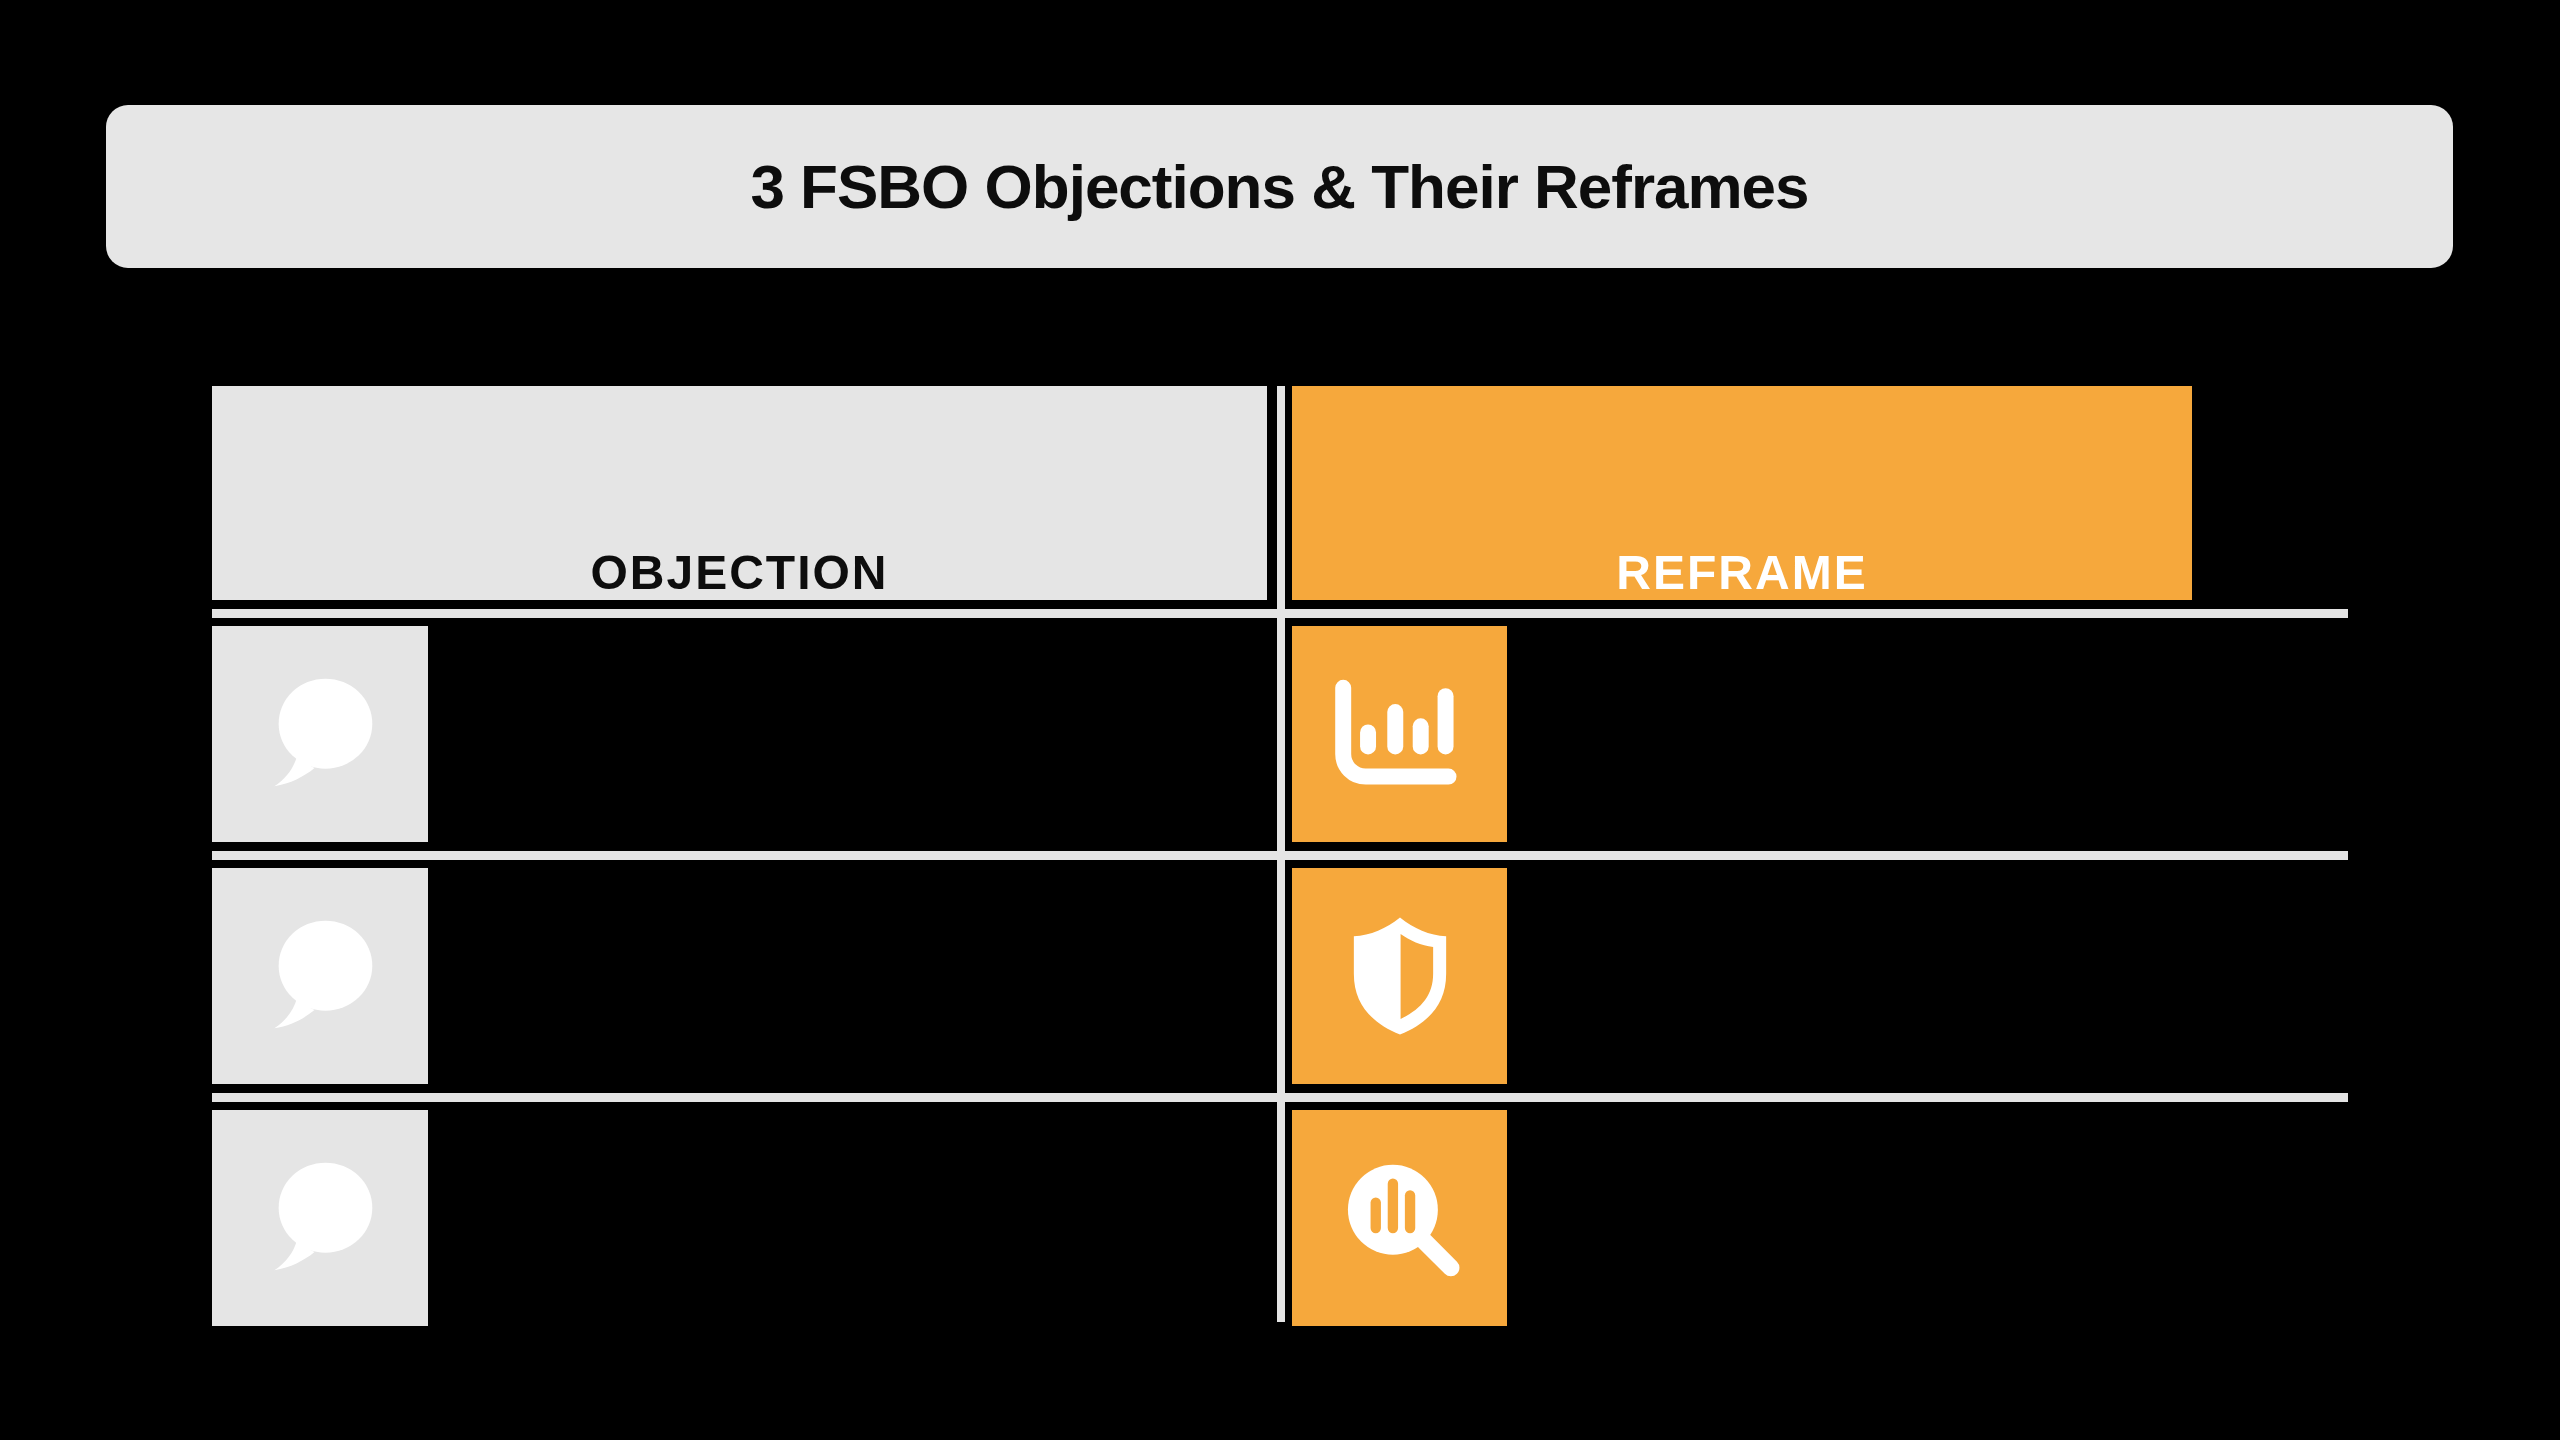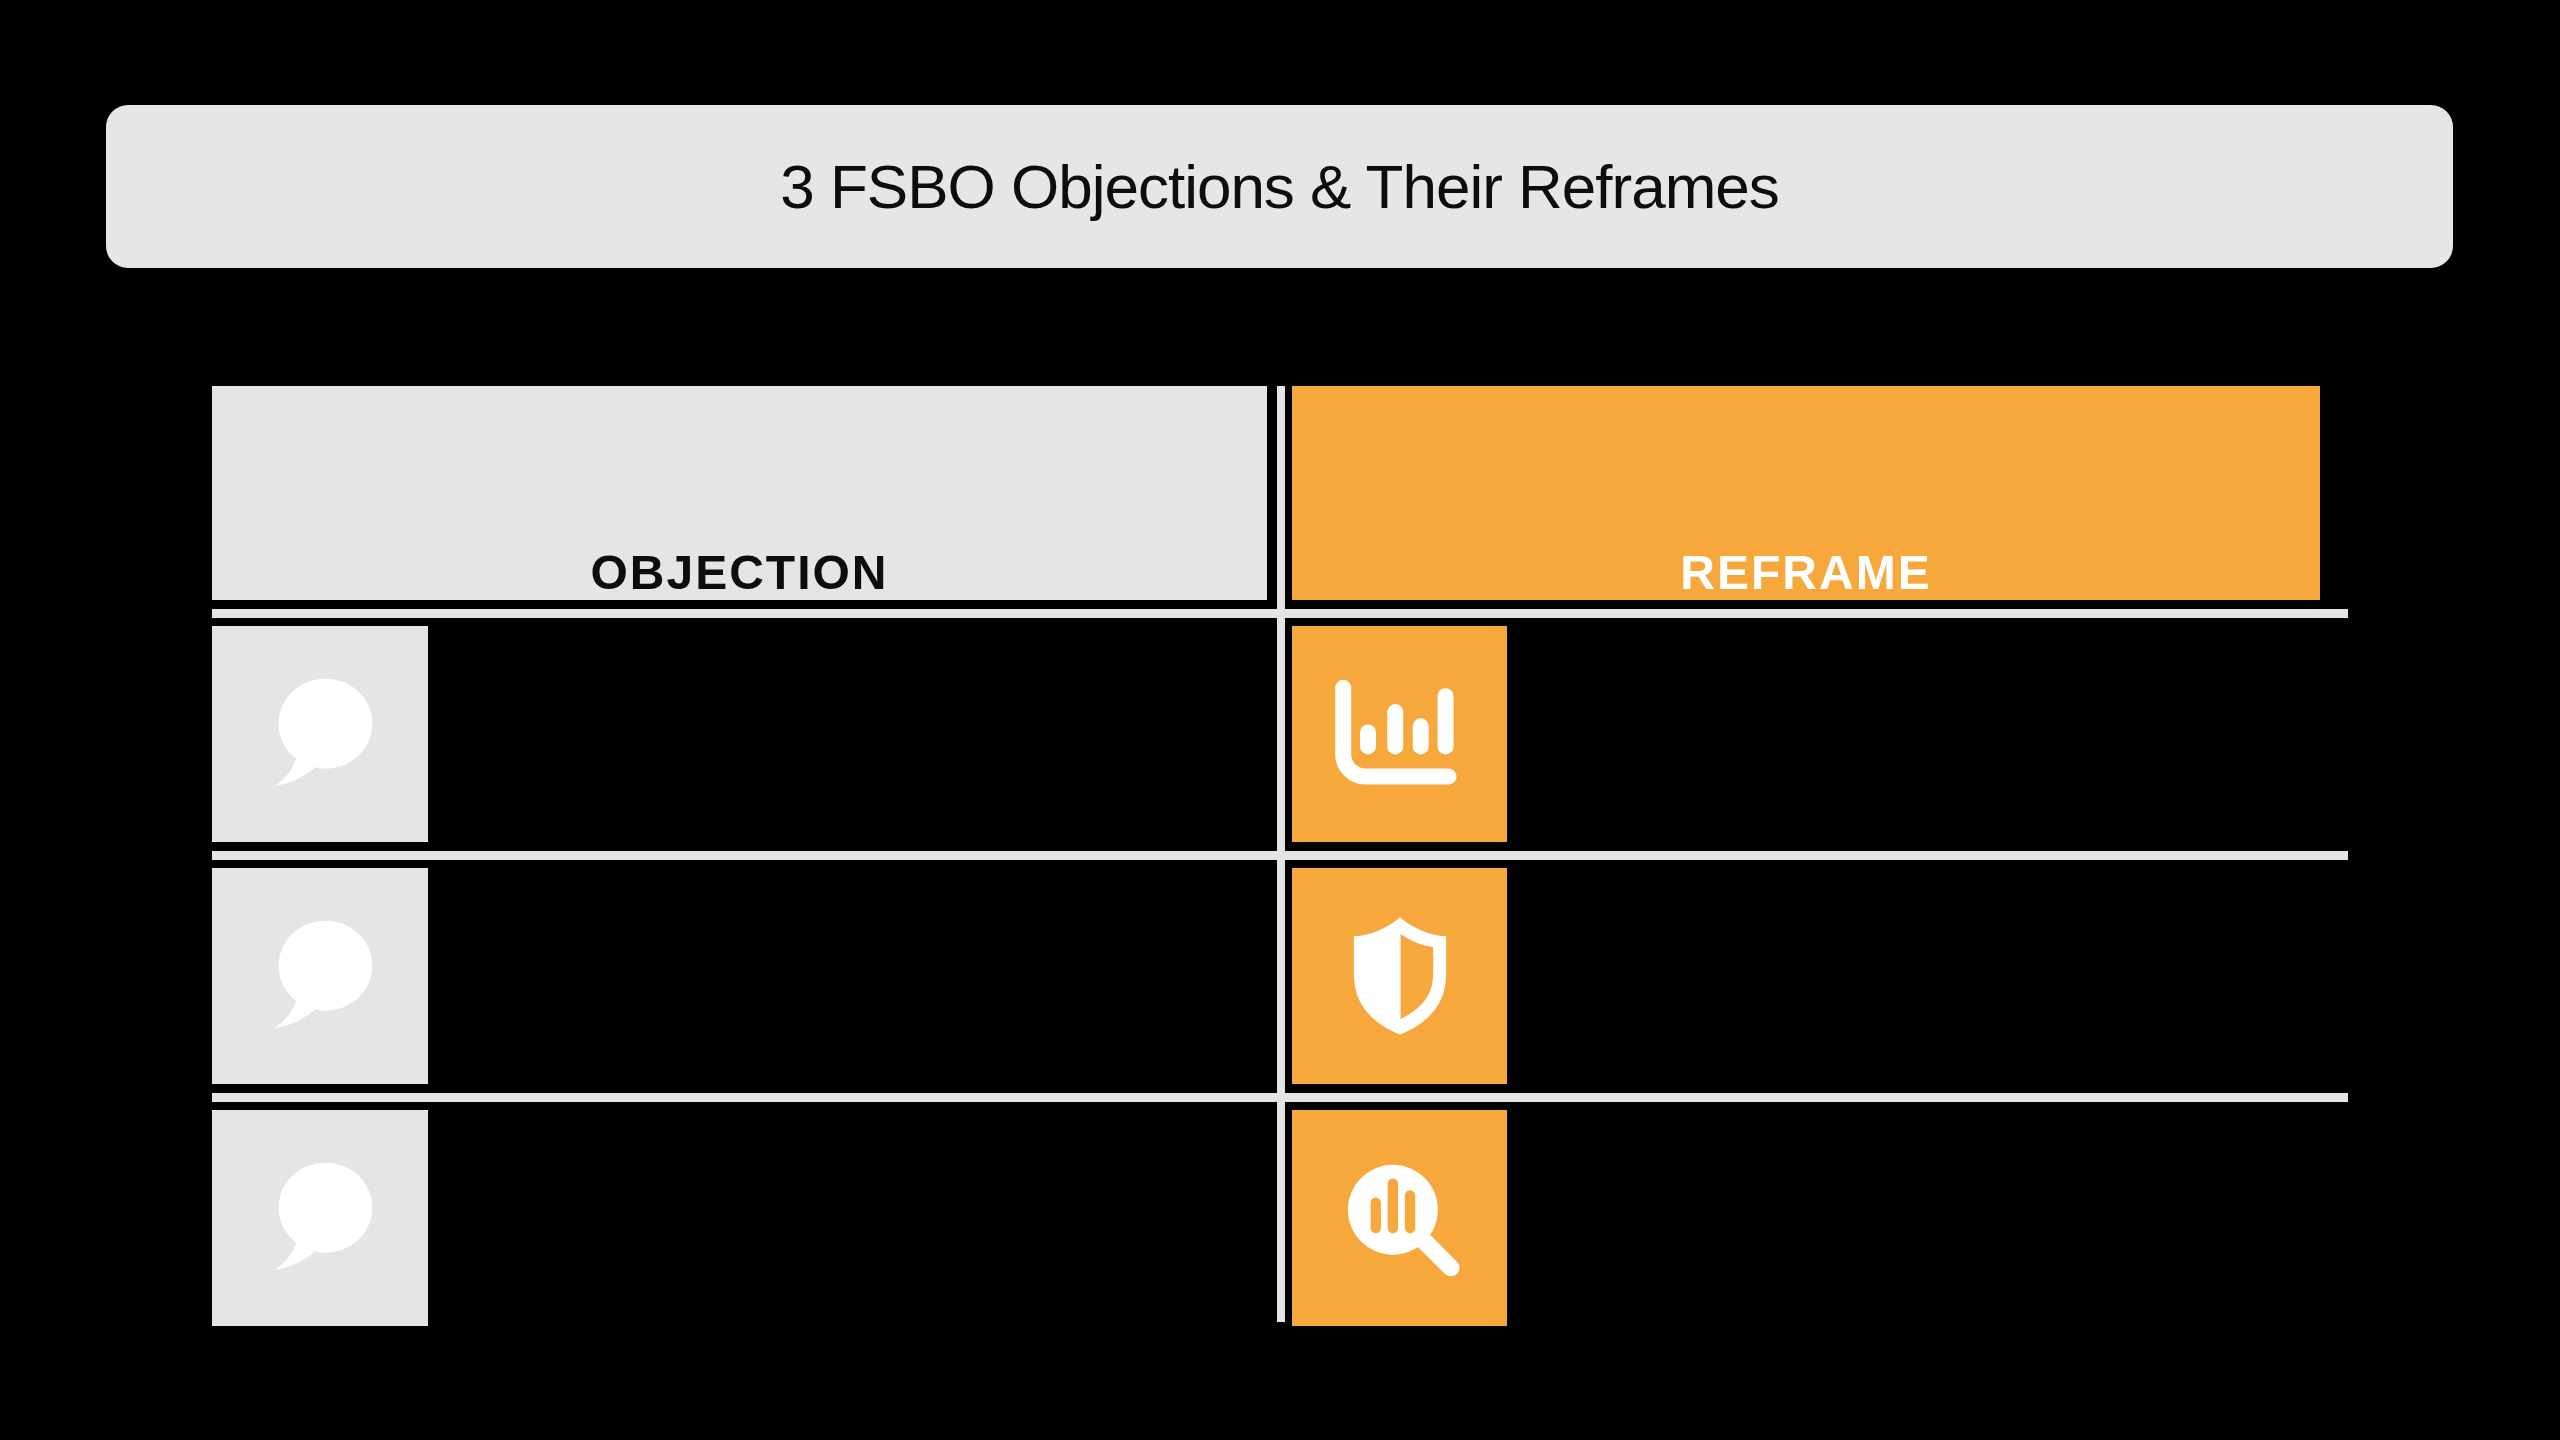--- a/index.html
+++ b/index.html
@@ -26,40 +26,40 @@
     width: 2347px; height: 163px;
     background: #E6E6E6;
     border-radius: 22px;
     display: flex;
     align-items: center;
     justify-content: center;
   }
   .title-bar h1 {
     margin: 0;
     font-size: 62px;
-    font-weight: 400;
+    font-weight: 700;
     letter-spacing: -1px;
     color: #0D0D0D;
   }
 
   
   .cell {
     position: absolute;
     display: flex;
     align-items: flex-end;
     justify-content: center;
   }
   .header-objection {
     left: 212px; top: 386px;
     width: 1055px; height: 214px;
     background: #E5E5E5;
   }
   .header-reframe {
     left: 1292px; top: 386px;
-    width: 1028px; height: 214px;
+    width: 900px; height: 214px;
     background: #F6A83C;
   }
   .header-label {
     font-size: 48px;
     font-weight: 700;
     letter-spacing: 2px;
   }
   .header-objection .header-label { color: #0D0D0D; }
   .header-reframe  .header-label { color: #FFFFFF; }
 

